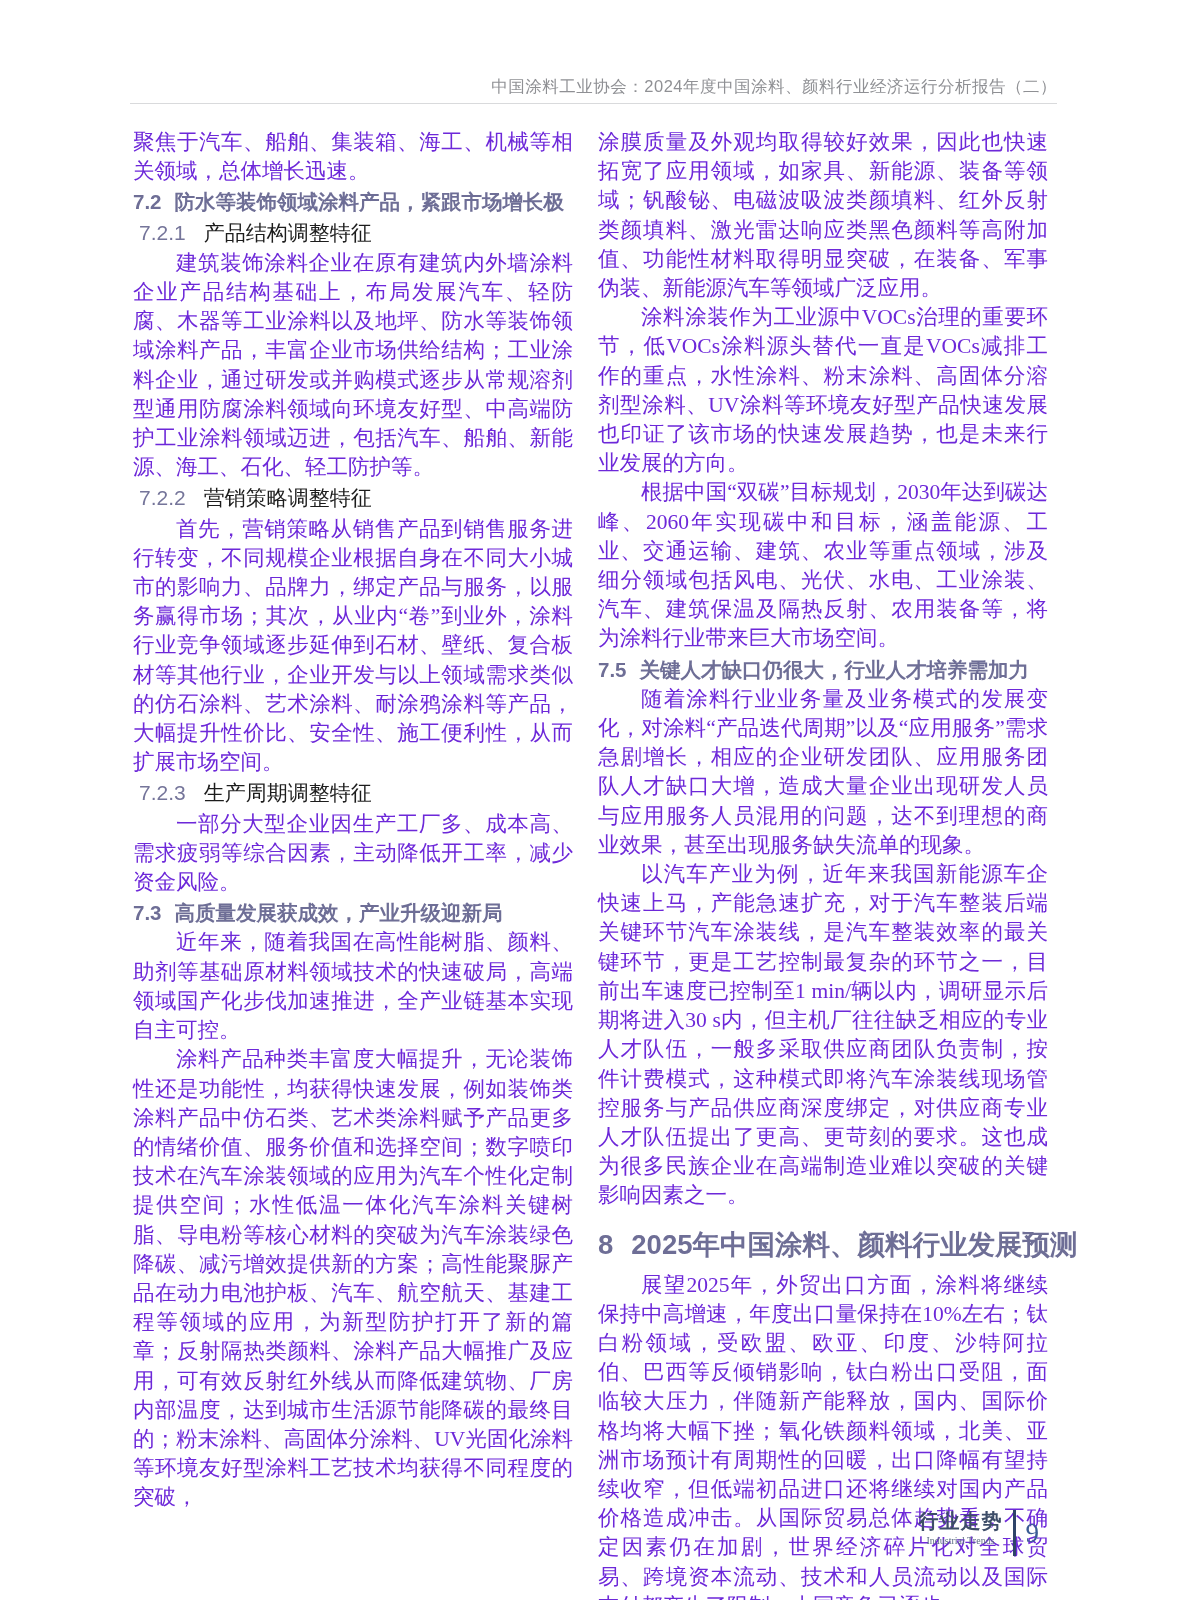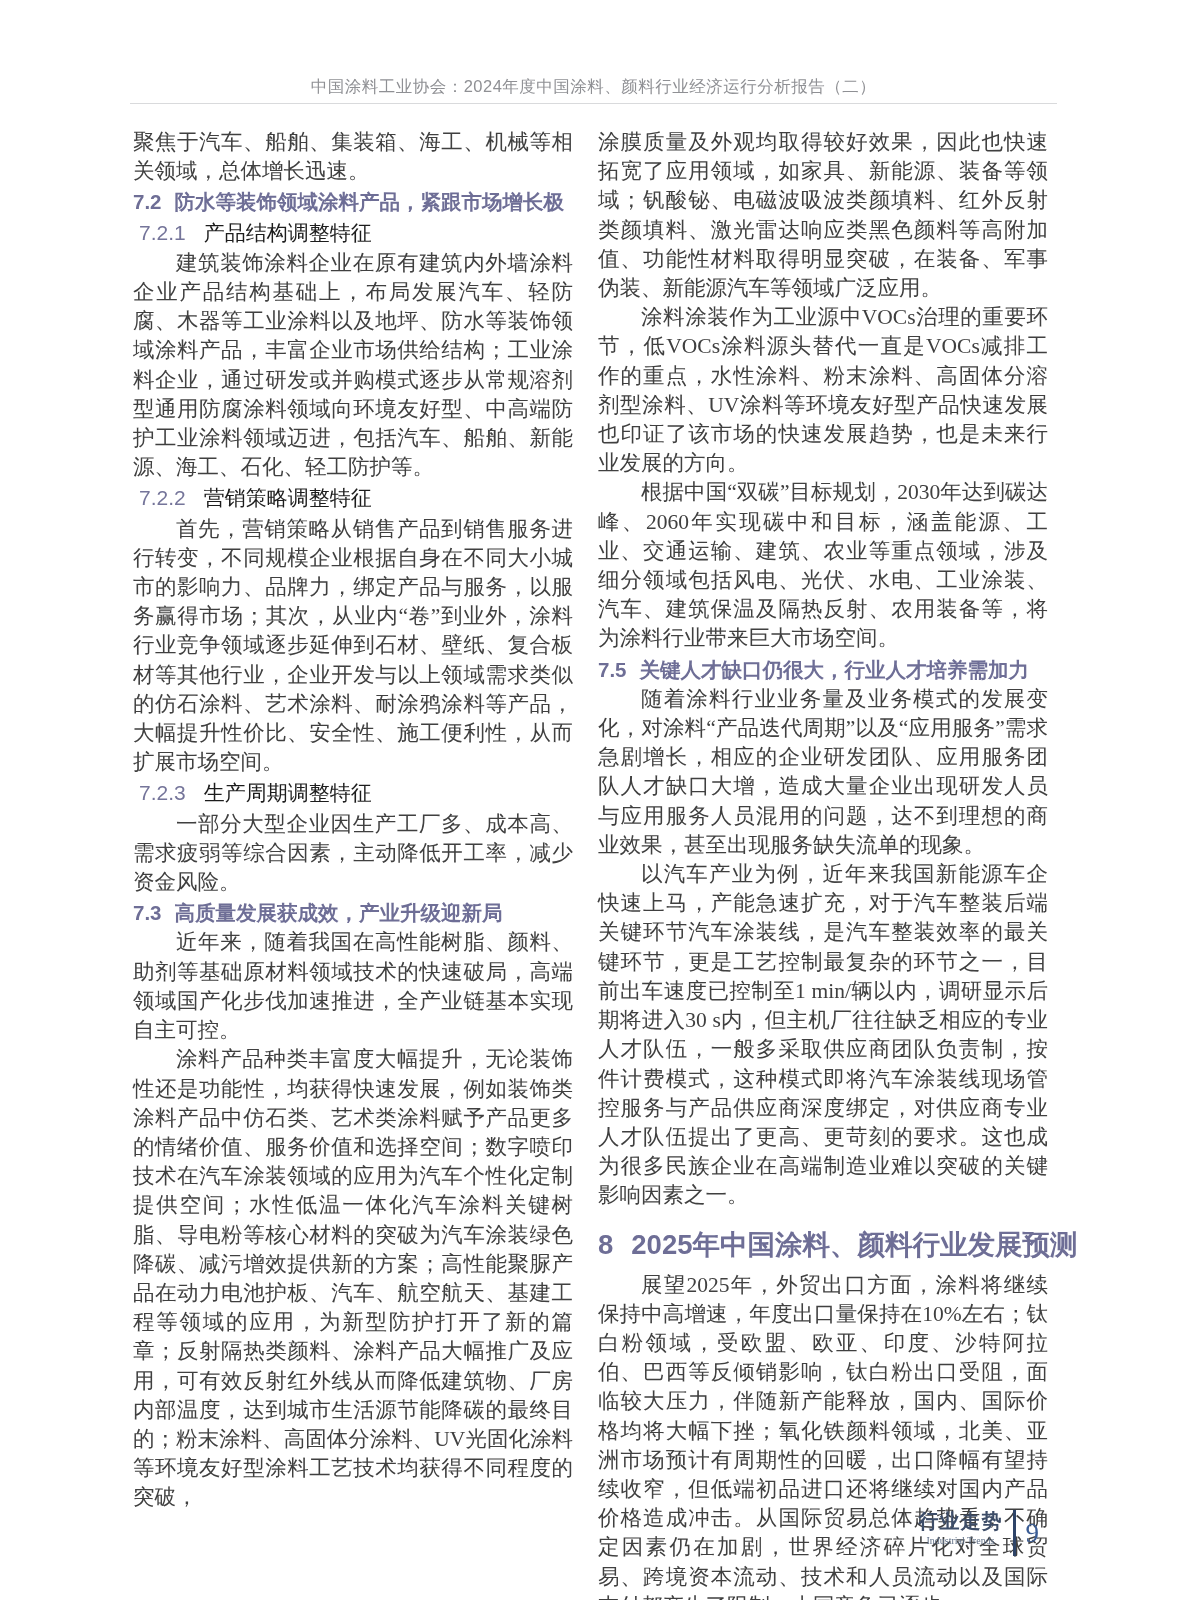--- a/index.html
+++ b/index.html
@@ -13,21 +13,21 @@
     position: relative;
     font-family: "Liberation Serif", "DejaVu Serif", serif;
     color: #1c1c1c;
     overflow: hidden;
   }
   .page-header {
     position: absolute;
     top: 76px;
     left: 130px;
     width: 927px;
-    text-align: center;
+    text-align: right;
     font-family: "Liberation Sans", "DejaVu Sans", sans-serif;
     font-size: 16.5px;
     color: #8f9094;
     letter-spacing: 0.5px;
   }
   .header-rule {
     position: absolute;
     top: 103px;
     left: 130px;
     width: 927px;
@@ -43,21 +43,21 @@
   }
   .col { }
   .col-left  { width: 440px; }
   .col-right { width: 450px; }
   .para {
     margin: 0;
     font-size: 21.5px;
     line-height: 29.2px;
     text-align: justify;
     text-indent: 2em;
-    color: #404040;
+    color: #6d28d9;
   }
   .para.noindent { text-indent: 0; }
   .h2 {
     font-family: "Liberation Sans", "DejaVu Sans", sans-serif;
     font-weight: bold;
     color: #6e6e96;
     font-size: 20.5px;
     line-height: 29.2px;
     white-space: nowrap;
     margin: 1px 0;

